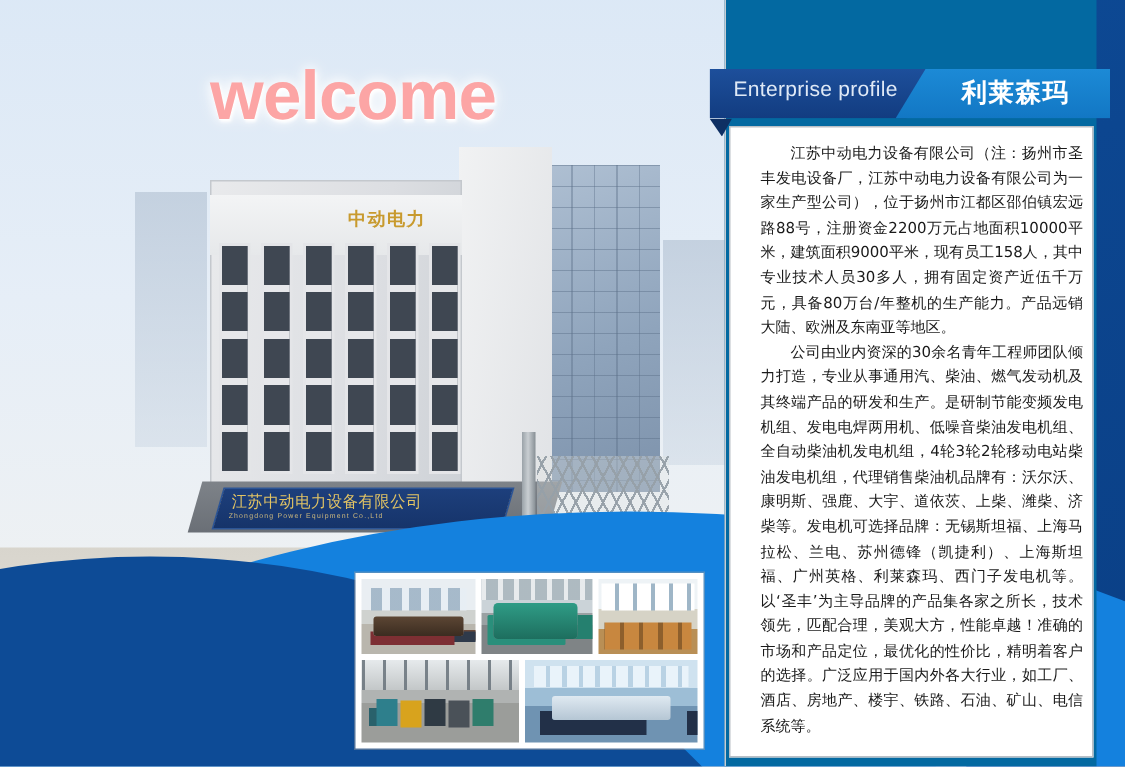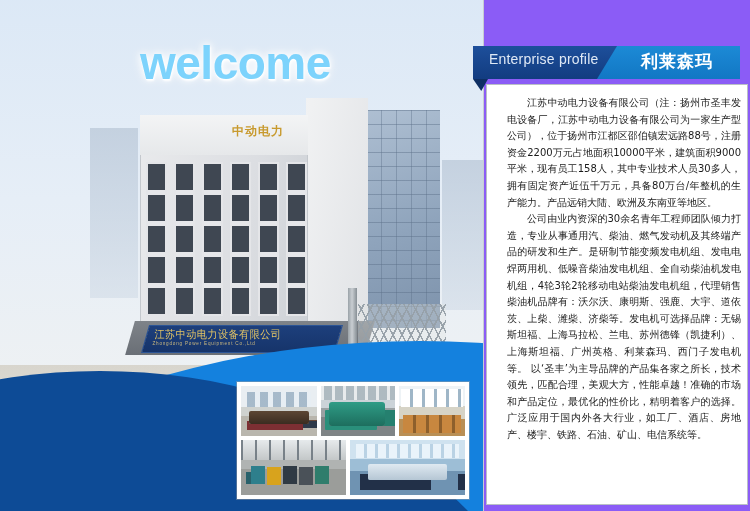--- a/index.html
+++ b/index.html
@@ -89,21 +89,21 @@
     position: absolute;
     left: 226px; top: 12px;
     width: 74px; height: 218px;
     background:
       repeating-linear-gradient(180deg, rgba(90,110,135,.45) 0 1px, rgba(255,255,255,0) 1px 14px),
       repeating-linear-gradient(90deg, rgba(90,110,135,.40) 0 1px, rgba(255,255,255,0) 1px 15px),
       linear-gradient(160deg, #aebfd2 0%, #8fa4bc 55%, #7d92ab 100%);
   }
   .bldg-top-strip {
     position: absolute;
-    left: 0; top: 17px; width: 168px; height: 40px;
+    left: 0; top: 32px; width: 168px; height: 40px;
     background: linear-gradient(180deg, #f3f4f5 0%, #e6e8ea 100%);
     text-align: center;
   }
   .win-col {
     position: absolute;
     top: 66px;
     width: 17px; height: 150px;
     background: #5c6570;
     background-image:
       repeating-linear-gradient(180deg, #3f4752 0 26px, #e6e7ea 26px 31px);
@@ -171,21 +171,21 @@
     background: linear-gradient(180deg, rgba(186,200,216,.75), rgba(206,217,229,.55));
   }
 
   
   .welcome {
     position: absolute;
     left: 140px;
     top: 36px;
     font-size: 46px;
     font-weight: bold;
-    color: #7dd3fc;
+    color: #fca5a5;
     letter-spacing: -0.5px;
     text-shadow:
       0 0 7px #ffffff,
       0 0 12px #ffffff,
       0 1px 0 #ffffff,
       1px 2px 2px rgba(255,255,255,.95);
     z-index: 9;
   }
 
   
@@ -344,23 +344,23 @@
     border-radius: 50%;
     background: #0d4b96;
     z-index: 7;
   }
 
   
   .right-panel {
     position: absolute;
     left: 483px;
     top: 0;
-    width: 267px;
+    width: 248px;
     height: 511px;
-    background: #8b5cf6;
+    background: #0369a1;
     z-index: 20;
   }
   .right-panel::before {
     content: "";
     position: absolute;
     left: 0; top: 0; bottom: 0; width: 1px;
     background: #c7ccd2;
   }
   .panel-inner {
     position: absolute;

